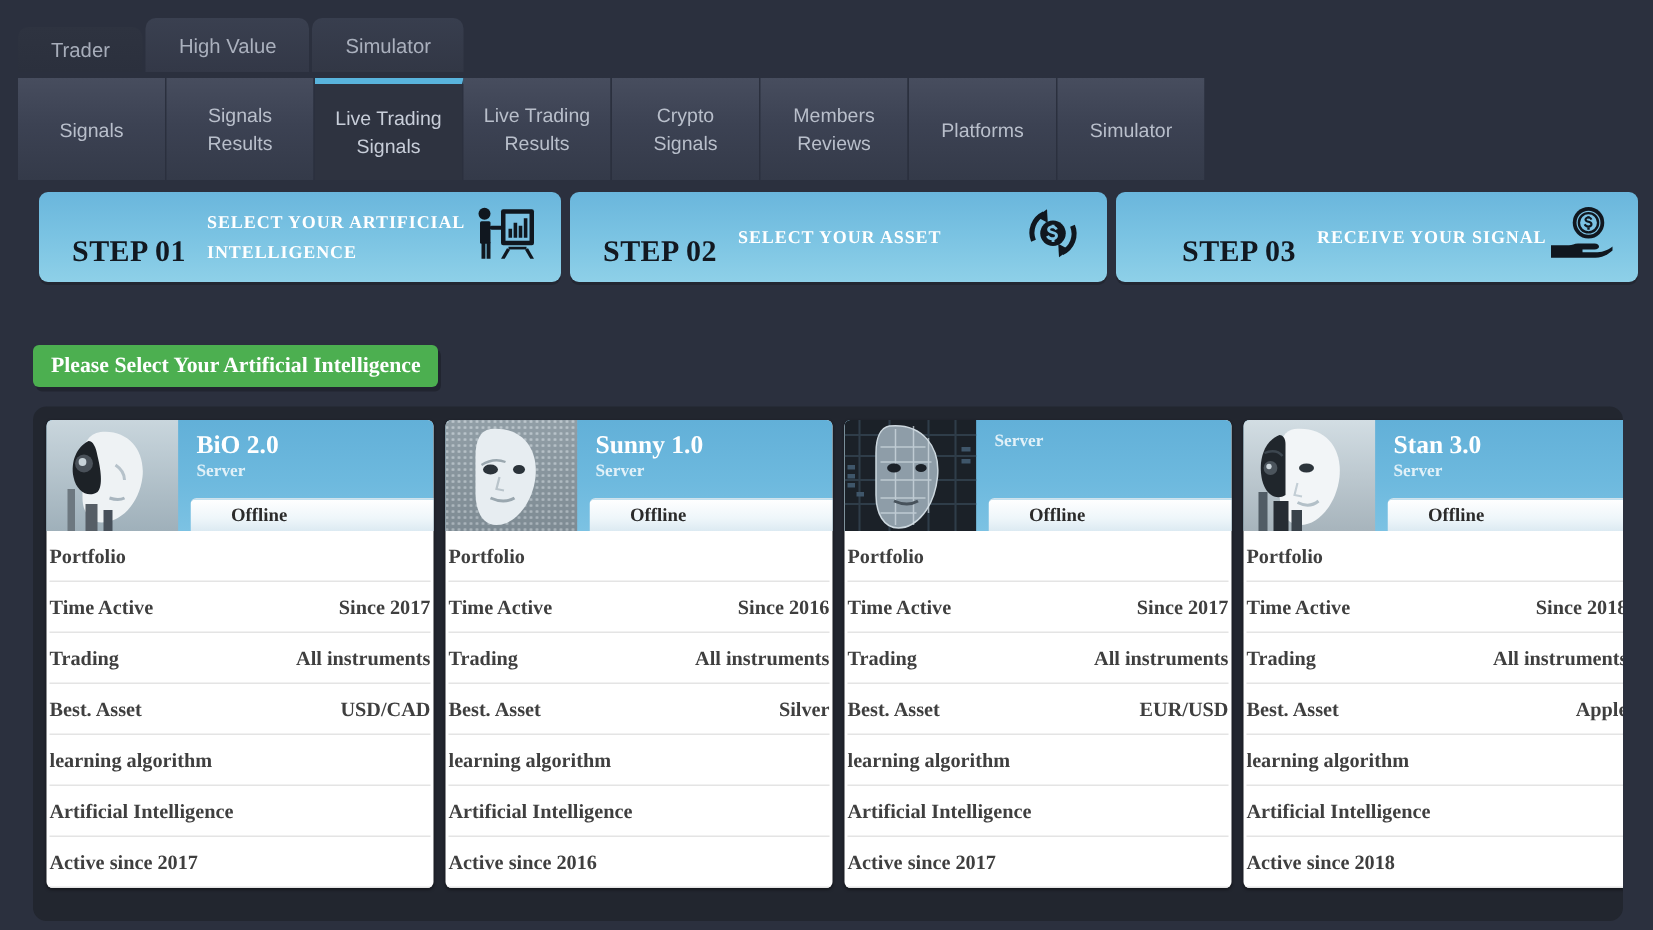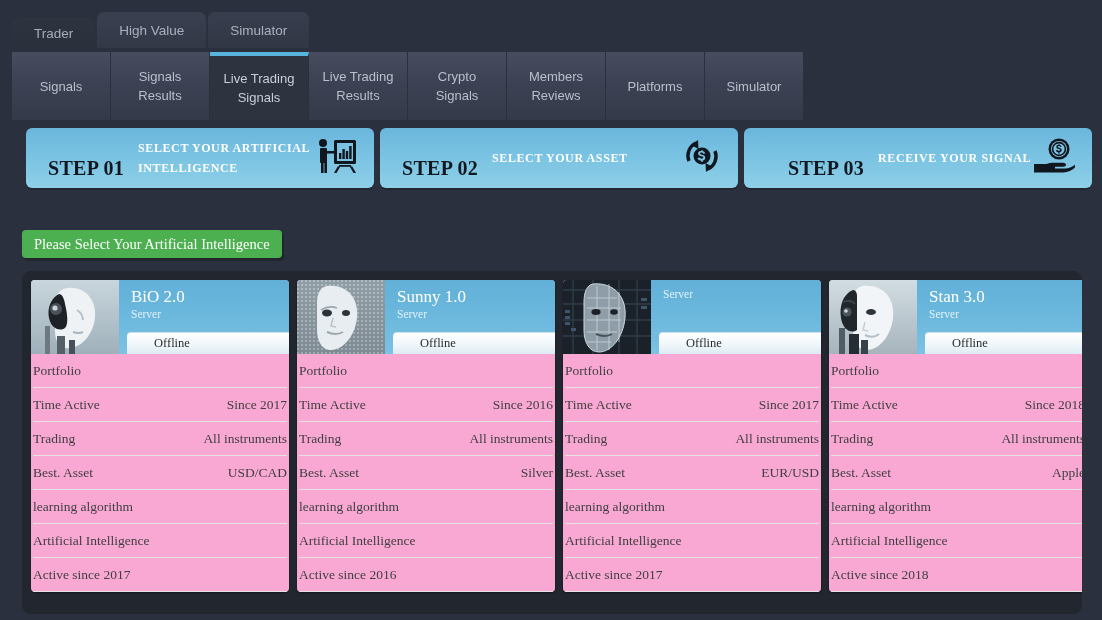--- a/index.html
+++ b/index.html
@@ -81,39 +81,41 @@
     position: absolute; left: 22px; top: 230px;
     height: 28px; padding: 0 12px;
     display: flex; align-items: center;
     background: #4caf50;
     border-radius: 4px;
     box-shadow: 2px 3px 0 rgba(0,0,0,.22);
     color: #ffffff;
     font-family: "Liberation Serif", serif;
     font-size: 14.5px;
     white-space: nowrap;
+    font-weight: bold;
   }
 
   
   .cardstrip {
     position: absolute; left: 22px; top: 271px;
     width: 1060px; height: 343px;
     background: #22262f;
     border-radius: 9px;
     padding: 9px;
     overflow: hidden;
   }
   .cardrow { display: flex; gap: 8px; }
   .card {
     width: 258px; flex: 0 0 258px;
-    background: #f9a8d4;
+    background: #ffffff;
     border-radius: 4px;
     overflow: hidden;
     box-shadow: 0 1px 2px rgba(0,0,0,.4);
     position: relative;
+    font-weight: bold;
   }
   .card-head {
     height: 74px;
     background: linear-gradient(to bottom, #62b0d8 0%, #6db9de 55%, #7cc2e3 100%);
     display: flex; position: relative;
   }
   .card-photo { width: 88px; height: 74px; flex: 0 0 88px; position: relative; overflow: hidden; }
   .card-photo svg { display: block; width: 88px; height: 74px; }
   .card-headtext { padding: 7px 0 0 12px; flex: 1; min-width: 0; }
   .card-title {

